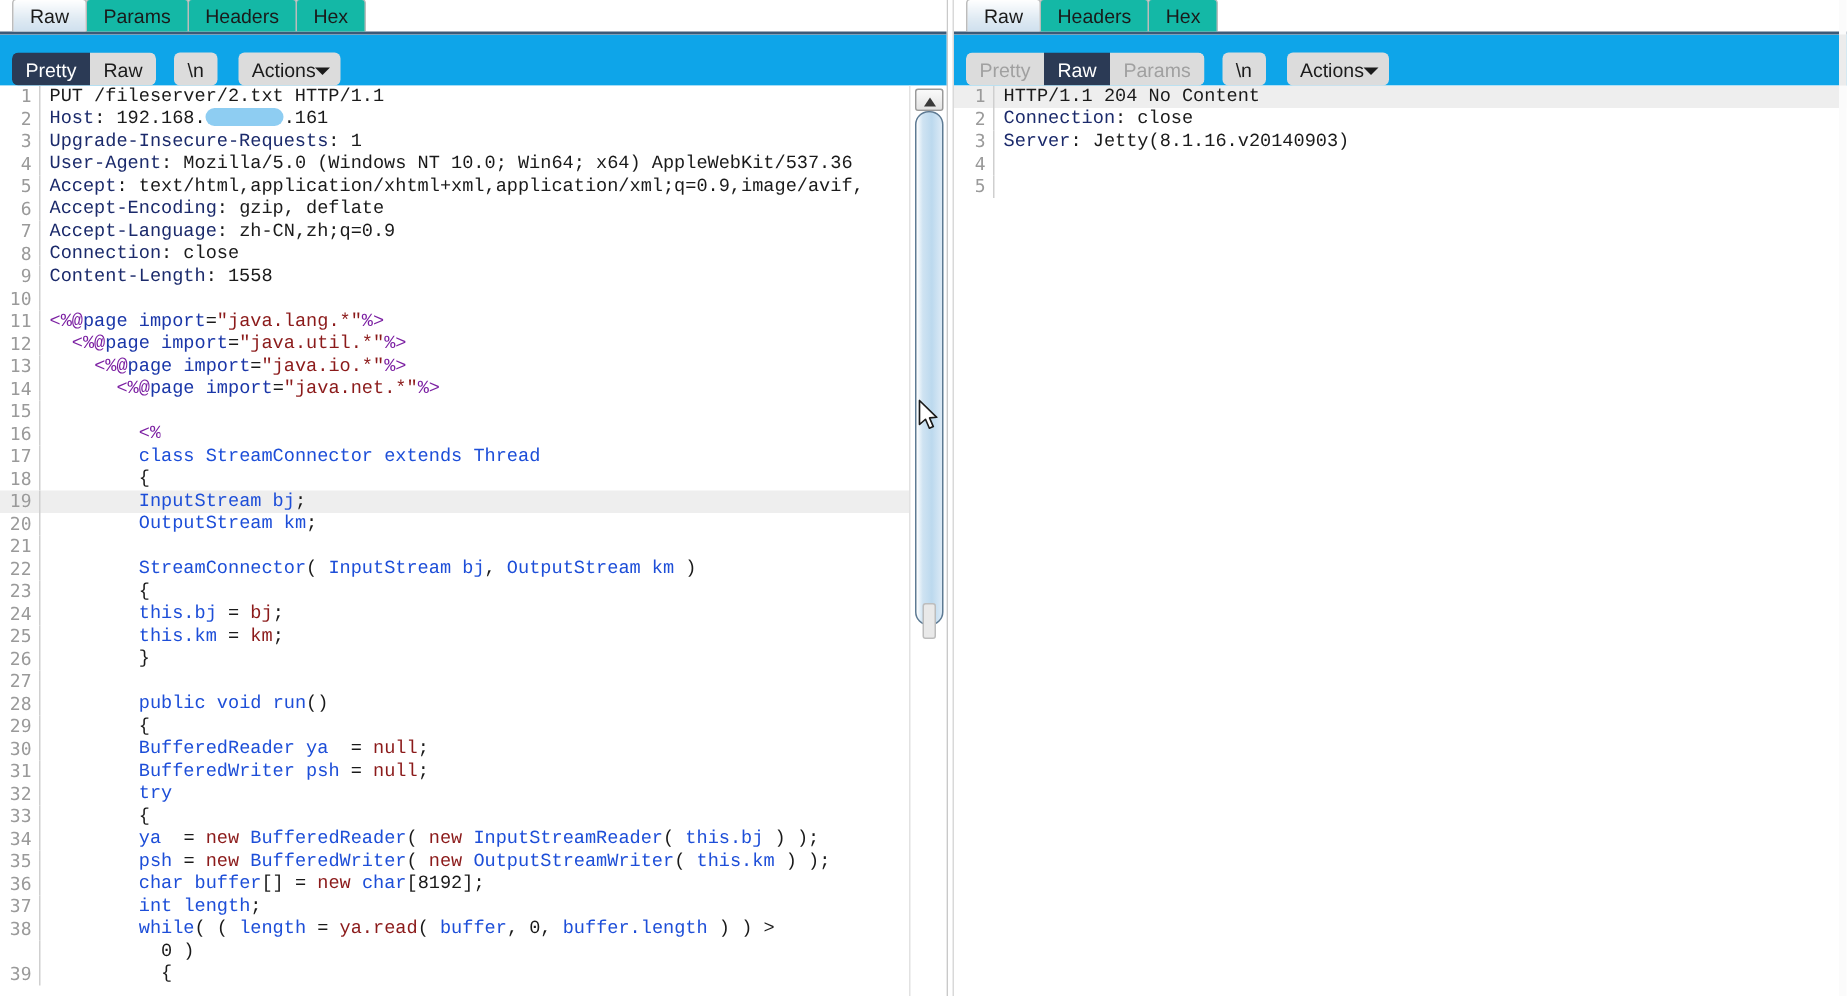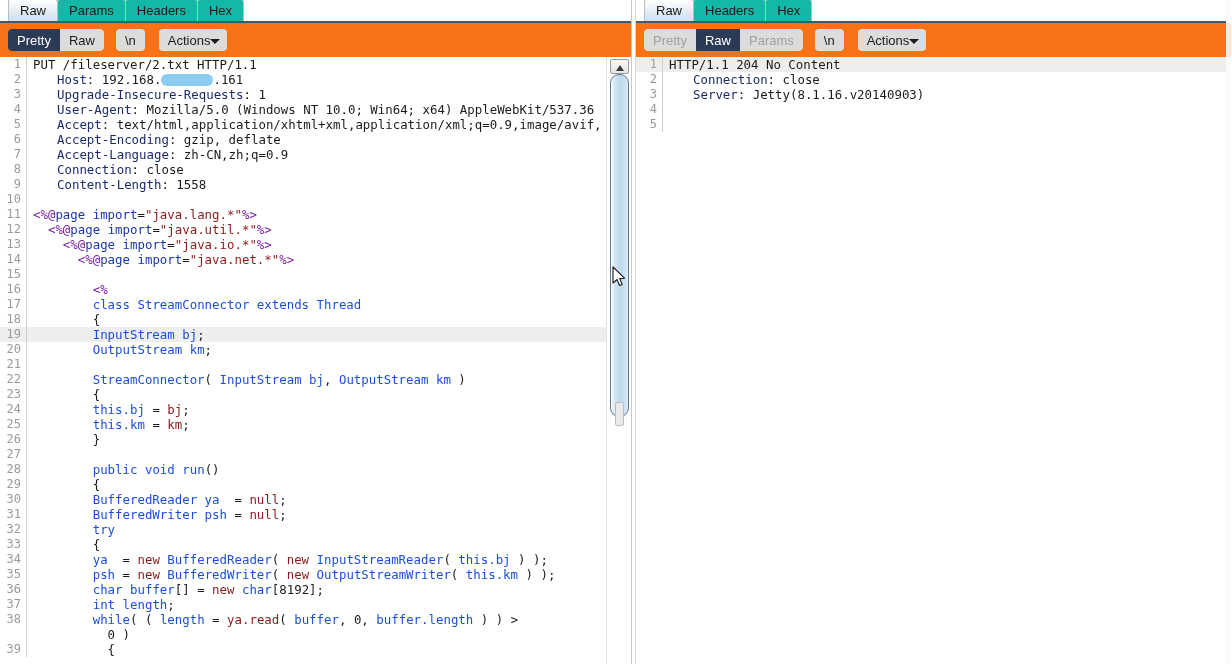--- a/index.html
+++ b/index.html
@@ -47,24 +47,24 @@
   .tab.selected {
     background: linear-gradient(to bottom, #ffffff 0%, #dfeaf3 60%, #cfe0ee 100%);
     font-weight: normal;
   }
   .tabstrip-filler { flex: 1; height: 22px; }
 
   
   .toolbar {
     height: 34px;
     display: flex;
-    align-items: center;
+    align-items: flex-end;
     padding-left: 8px;
     gap: 4px;
-    background: #f97316;
+    background: #0ea5e9;
   }
   .btn-group { display: flex; border-radius: 4px; overflow: hidden; }
   .tbtn {
     height: 22px;
     padding: 0 9px;
     display: flex; align-items: center;
     font-size: 13px;
     background: #dcdcdc;
     color: #1b1b1b;
     border: none;
@@ -100,24 +100,24 @@
     min-width: 26px;
     text-align: right;
     padding-right: 5px;
     color: #9a9a9a;
     font-family: "DejaVu Sans Mono", "Liberation Mono", monospace;
     font-size: 12px;
     line-height: 15px;
     user-select: none;
   }
   .gsep { width:1px; background:#cfcfcf; margin-right:6px; }
-  .ln { white-space: pre; overflow: hidden; }
-
-  
-  .k-hdr   { color:#1b2a6b;margin-left:24px; }          
+  .ln { white-space: pre; overflow: hidden; font-family: Liberation Mono, monospace; }
+
+  
+  .k-hdr   { color:#1b2a6b; }          
   .k-txt   { color:#1a1a1a; }          
   .k-tag   { color:#7b1fa2; }          
   .k-attr  { color:#1a36a8;text-align:right; }          
   .k-str   { color:#8b1a1a; }          
   .k-type  { color:#1d4ed8; }          
   .k-kw    { color:#8b1a1a; }          
 
   .redact {
     display: inline-block;
     width: 52px; height: 12px;

